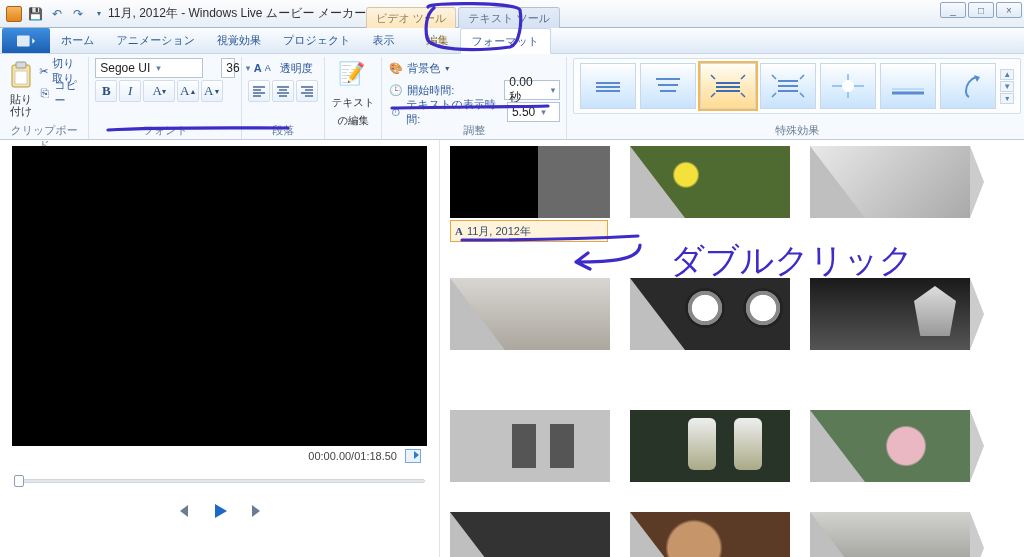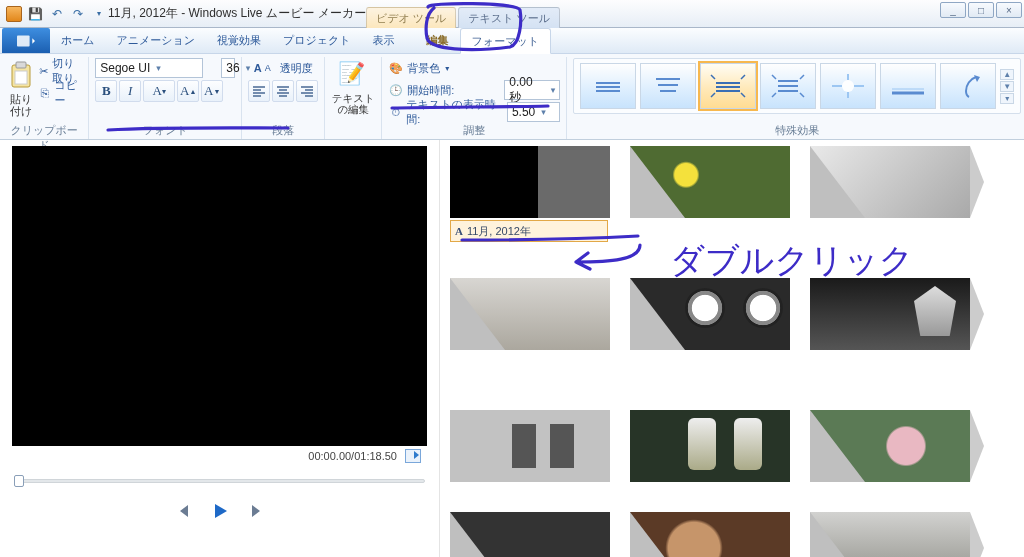--- a/index.html
+++ b/index.html
@@ -17,21 +17,21 @@
   .ctx-text  { background:linear-gradient(#e3ecf8,#d4e2f3); color:#5b6e8c; }
   .wincontrols { position:absolute; right:2px; top:2px; display:flex; gap:2px; }
   .wincontrols div { width:26px; height:16px; border:1px solid #8fa7c4; background:linear-gradient(#f7fafe,#e1eaf4); display:flex; align-items:center; justify-content:center; font-size:10px; color:#556a86; border-radius:2px; }
 
   
   .tabstrip { height:26px; background:linear-gradient(#fbfdff,#dfeaf6); border-bottom:1px solid #c7d6e9; display:flex; align-items:stretch;text-align:center; }
   .file-tab { width:48px; margin-left:2px; background:linear-gradient(#3e8ee0,#1b5fb1); color:#fff; display:flex; align-items:center; justify-content:center; border-radius:2px 2px 0 0; }
   .file-tab svg { width:18px; height:12px; }
   .tab { padding:0 11px; display:flex; align-items:center; color:#2e5a9a; cursor:default; }
   .tab.active { background:#fff; border:1px solid #c7d6e9; border-bottom:1px solid #fff; margin-bottom:-1px; border-radius:3px 3px 0 0; color:#333; }
-  .tab.ctx-video-tab { color:#8a6d2a;font-weight:bold; }
+  .tab.ctx-video-tab { color:#8a6d2a; }
   .tab.ctx-text-tab  { color:#3d5f92; }
 
   
   .ribbon { height:86px; background:#f6f9fd; border-bottom:1px solid #c1cfdd; display:flex; padding-top:3px; }
   .group { border-right:1px solid #d9e3ef; display:flex; flex-direction:column; padding:1px 6px 0 6px; }
   .group-body { flex:1; display:flex; align-items:flex-start; }
   .group-label { height:16px; text-align:center; font-size:11px; color:#6a7f97; padding-bottom:1px; }
   .big-btn { display:flex; flex-direction:column; align-items:center; width:44px; gap:2px; padding-top:3px; }
   .big-btn .icon { width:30px; height:30px; }
   .paste-icon svg { width:30px; height:30px; }
@@ -192,21 +192,21 @@
           </div>
       </div>
     </div>
     <div class="group-label">段落</div>
   </div>
 
   <div class="group">
     <div class="group-body">
       <div class="big-btn">
         <span class="icon" style="font-size:22px;">📝</span>
-        <span style="white-space:pre-line; font-size:10.5px; line-height:11px; text-align:center;">テキスト
+        <span style="white-space:pre-line; font-size:10.5px; line-height:18px; text-align:center;">テキスト
 の編集</span>
       </div>
     </div>
     <div class="group-label"></div>
   </div>
 
   <div class="group">
     <div class="group-body" style="flex-direction:column; gap:2px;">
       <div class="mini-row">
           <span class="icon">🎨</span>

